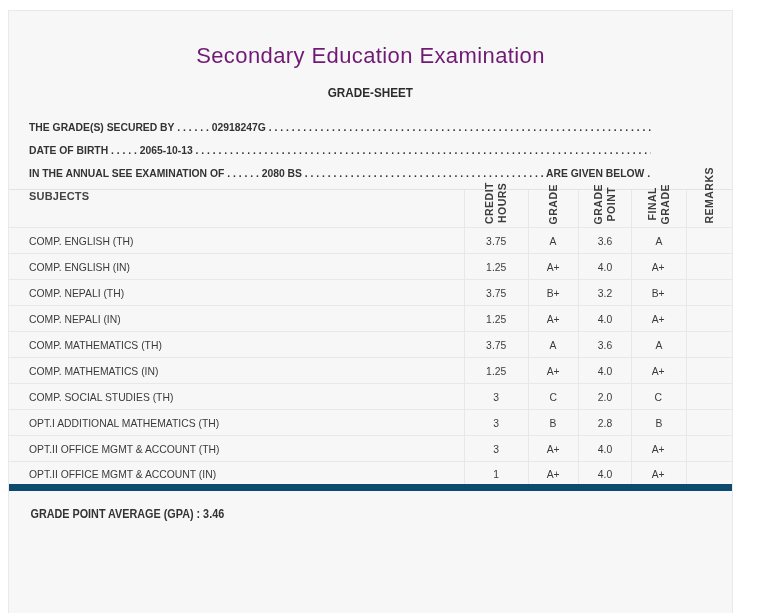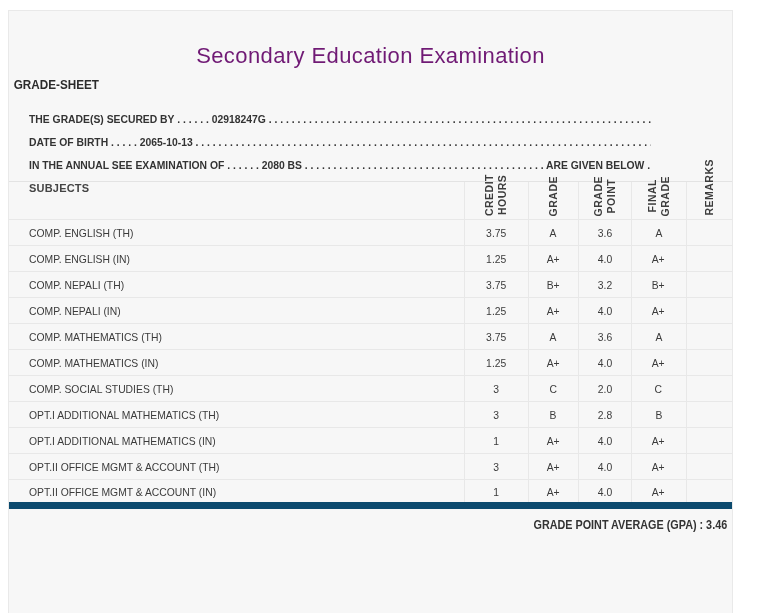--- a/index.html
+++ b/index.html
@@ -22,21 +22,22 @@
   }
   .title {
     text-align: center;
     font-size: 22px;
     font-weight: 400;
     letter-spacing: 0.4px;
     color: #701a75;
     line-height: 24px;
   }
   .subtitle {
-    margin-top: 9px;
+    text-align: center;
+    margin-top: 17px;
     font-size: 13px;
     font-weight: bold;
     color: #2b2b2b;
     line-height: 15px;
   }
   .cond {
     display: inline-block;
     transform: scaleX(0.9);
     transform-origin: left center;
   }
@@ -109,22 +110,21 @@
     color: #3b3b3b;
     text-align: center;
     padding: 5px 2px 4px 2px;
   }
   tbody tr:last-child td { border-bottom: 7px solid #0c4a6e; }
   td.subject-cell {
     text-align: left;
     padding-left: 20px;
   }
   .gpa-line {
-    margin-top: 9px;
-    text-align: right;
+    margin-top: 16px;
     padding-right: 5px;
     font-size: 12px;
     font-weight: bold;
     color: #333333;
     line-height: 15px;
   }
 </style>
 </head>
 <body>
 
@@ -250,28 +250,20 @@
 
   <tr>
     <td class="subject-cell"><span class="cond">OPT.I ADDITIONAL MATHEMATICS (TH)</span></td>
     <td class="col-sep"><span class="cond cond-center">3</span></td>
     <td class="col-sep"><span class="cond cond-center">B</span></td>
     <td class="col-sep"><span class="cond cond-center">2.8</span></td>
     <td class="col-sep"><span class="cond cond-center">B</span></td>
     <td class="col-sep"><span class="cond cond-center"></span></td>
   </tr>
 
-  <tr>
-    <td class="subject-cell"><span class="cond">OPT.I ADDITIONAL MATHEMATICS (IN)</span></td>
-    <td class="col-sep"><span class="cond cond-center">1</span></td>
-    <td class="col-sep"><span class="cond cond-center">A+</span></td>
-    <td class="col-sep"><span class="cond cond-center">4.0</span></td>
-    <td class="col-sep"><span class="cond cond-center">A+</span></td>
-    <td class="col-sep"><span class="cond cond-center"></span></td>
-  </tr>
 
   <tr>
     <td class="subject-cell"><span class="cond">OPT.II OFFICE MGMT &amp; ACCOUNT (TH)</span></td>
     <td class="col-sep"><span class="cond cond-center">3</span></td>
     <td class="col-sep"><span class="cond cond-center">A+</span></td>
     <td class="col-sep"><span class="cond cond-center">4.0</span></td>
     <td class="col-sep"><span class="cond cond-center">A+</span></td>
     <td class="col-sep"><span class="cond cond-center"></span></td>
   </tr>
 

